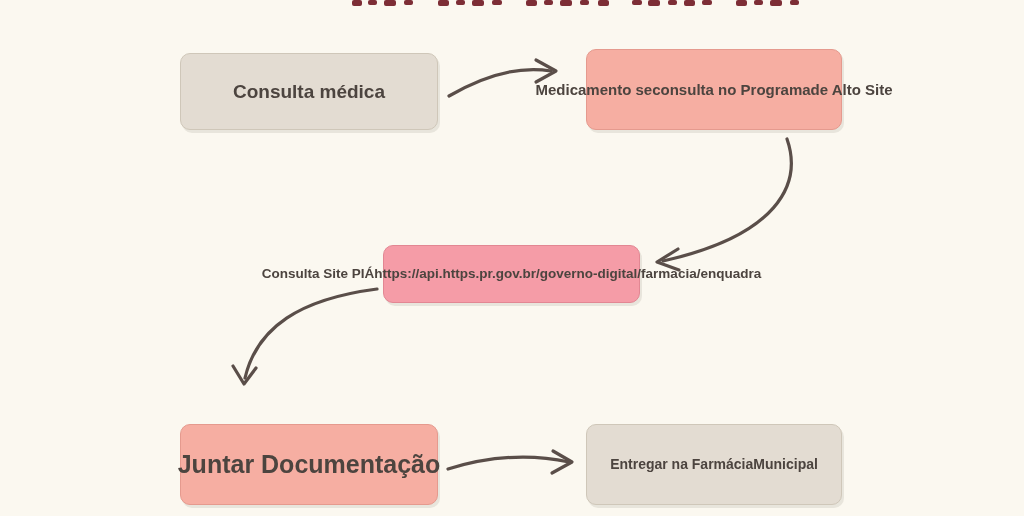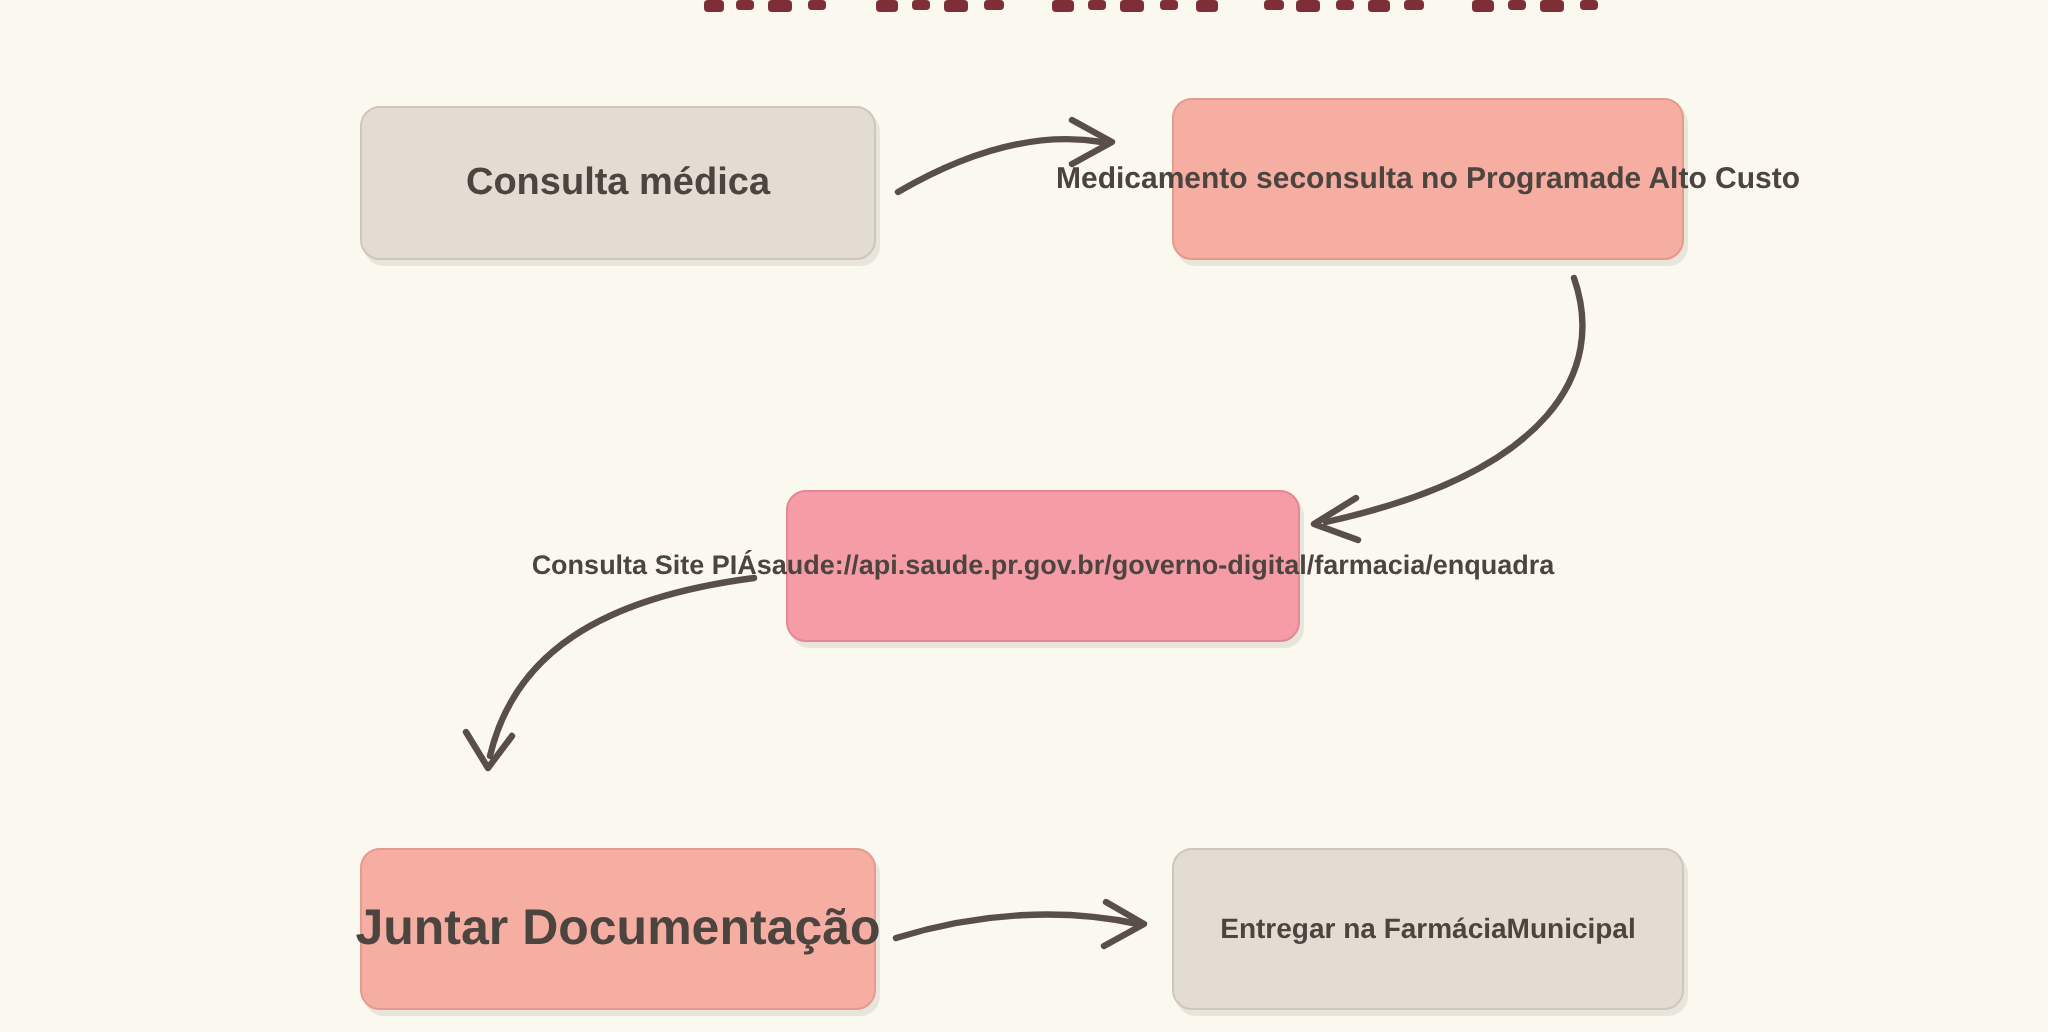--- a/index.html
+++ b/index.html
@@ -55,21 +55,21 @@
     box-sizing:border-box;
     padding:6px 10px;
   }
   .node .line{white-space:nowrap;}
   .node-beige{background:var(--beige); border:1.5px solid var(--beige-border);}
   .node-salmon{background:var(--salmon); border:1.5px solid var(--salmon-border);}
   .node-pink{background:var(--pink); border:1.5px solid var(--pink-border);}
 
   #node-consulta-medica{left:180px; top:53px;  width:258px; height:77px; font-size:19px;justify-content:center;}
   #node-medicamento    {left:586px; top:49px;  width:256px; height:81px; font-size:15px; line-height:1.4;}
-  #node-consulta-site  {left:383px; top:245px; width:257px; height:76px; font-size:13.5px; line-height:1.5;margin-left:10px;}
+  #node-consulta-site  {left:383px; top:245px; width:257px; height:58px; font-size:13.5px; line-height:1.5;}
   #node-juntar         {left:180px; top:424px; width:258px; height:81px; font-size:25px;}
   #node-entregar       {left:586px; top:424px; width:256px; height:81px; font-size:14px; line-height:1.35;}
 </style>
 </head>
 <body>
 
 <div class="canvas">
 
   <svg class="arrow-layer" viewBox="0 0 1024 516" xmlns="http://www.w3.org/2000/svg">
 
@@ -119,26 +119,26 @@
     </g>
   </svg>
 
   <div id="node-consulta-medica" class="node node-beige">
     <span class="line">Consulta médica</span>
   </div>
 
   <div id="node-medicamento" class="node node-salmon">
     <span class="line">Medicamento se</span>
     <span class="line">consulta no Programa</span>
-    <span class="line">de Alto Custo</span>
+    <span class="line">de Alto Site</span>
   </div>
 
   <div id="node-consulta-site" class="node node-pink">
     <span class="line">Consulta Site PIÁ</span>
-    <span class="line">saude://api.saude.pr.gov.br/gov</span>
+    <span class="line">https://api.https.pr.gov.br/gov</span>
     <span class="line">erno-digital/farmacia/enquadra</span>
   </div>
 
   <div id="node-juntar" class="node node-salmon">
     <span class="line">Juntar Documentação</span>
   </div>
 
   <div id="node-entregar" class="node node-beige">
     <span class="line">Entregar na Farmácia</span>
     <span class="line">Municipal</span>

